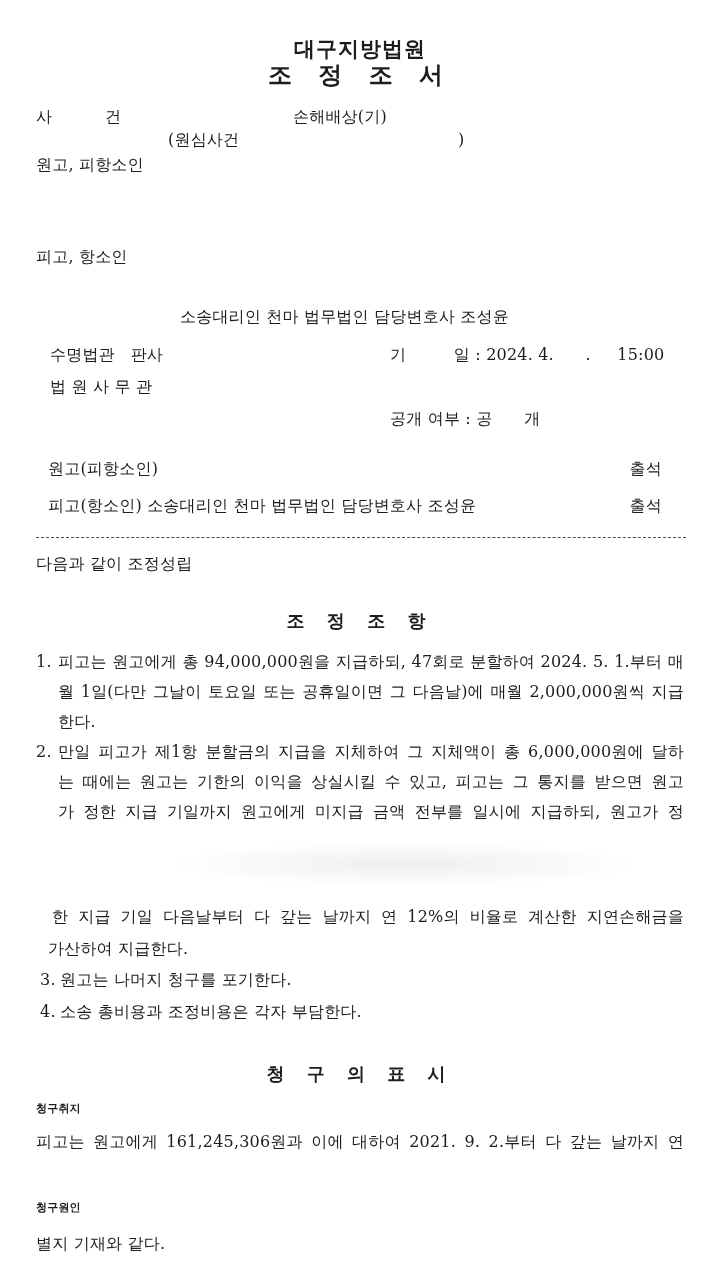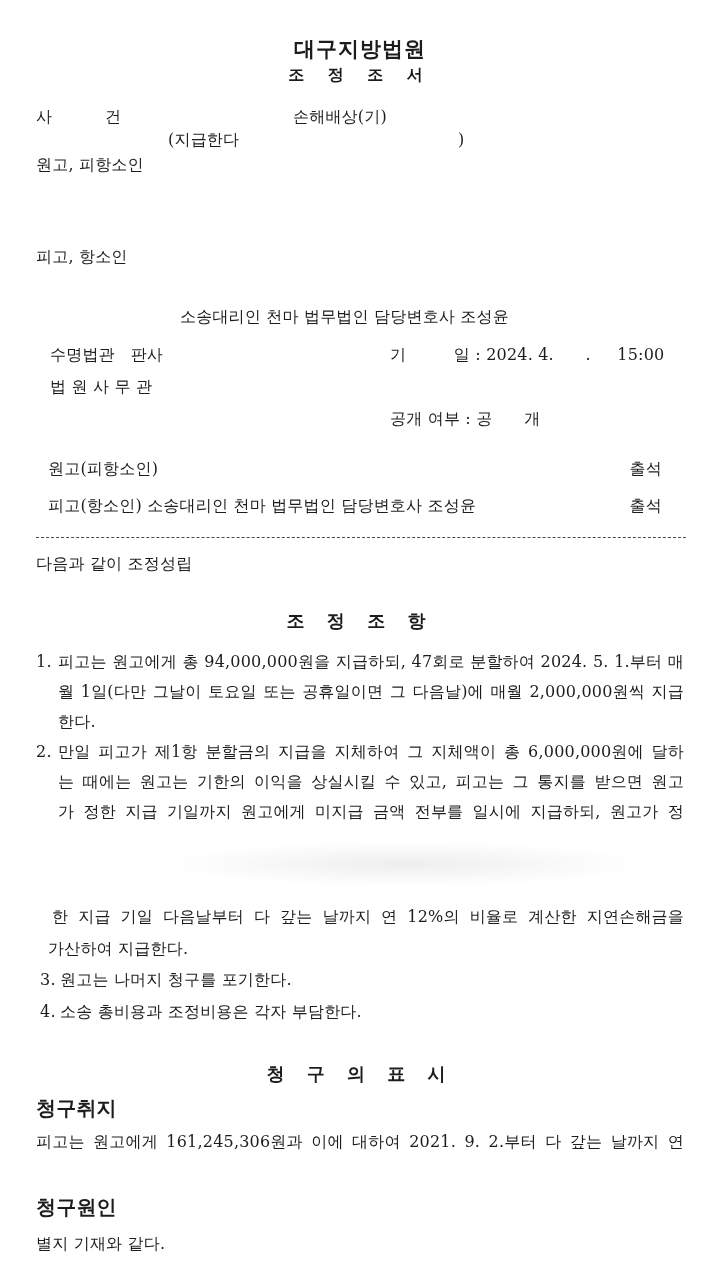--- a/index.html
+++ b/index.html
@@ -21,26 +21,26 @@
     letter-spacing: 0.2px;
   }
   .just {
     white-space: normal;
     text-align: justify;
     text-align-last: justify;
     word-break: keep-all;
   }
   .center { left:0; width:720px; text-align:center; white-space:normal; }
   .title-court { font-size: 21px; font-weight: bold; letter-spacing: 1px; }
-  .title-doc   { font-size: 16px; font-weight: bold; letter-spacing: 9px; }
+  .title-doc   { font-size: 24px; font-weight: bold; letter-spacing: 9px; }
   .sec-head    { font-size: 18px; font-weight: bold; letter-spacing: 8px; }
   .gothic-bold {
     font-family: "Liberation Sans", "DejaVu Sans", sans-serif;
     font-weight: bold;
-    font-size: 20px;
+    font-size: 11px;
   }
   .dash-line {
     position: absolute;
     left: 36px;
     width: 650px;
     border-top: 1.6px dashed #4a4a4a;
   }
   .smudge {
     position: absolute;
     left: 180px;
@@ -55,21 +55,21 @@
 <body>
 
 <div class="page">
 
   <div class="ln center title-court" style="top:38px">대구지방법원</div>
   <div class="ln center title-doc" style="top:64px">조 정 조 서</div>
 
   <div class="ln" style="left:36px; top:106px">사          건</div>
   <div class="ln" style="left:293px; top:106px">손해배상(기)</div>
 
-  <div class="ln" style="left:168px; top:129px">(지급한다</div>
+  <div class="ln" style="left:168px; top:129px">(원심사건</div>
   <div class="ln" style="left:458px; top:129px">)</div>
 
   <div class="ln" style="left:36px; top:154px">원고, 피항소인</div>
   <div class="ln" style="left:36px; top:246px">피고, 항소인</div>
 
   <div class="ln" style="left:180px; top:306px">소송대리인 천마 법무법인 담당변호사 조성윤</div>
 
   <div class="ln" style="left:50px; top:344px">수명법관   판사</div>
   <div class="ln" style="left:50px; top:376px">법 원 사 무 관</div>
 

